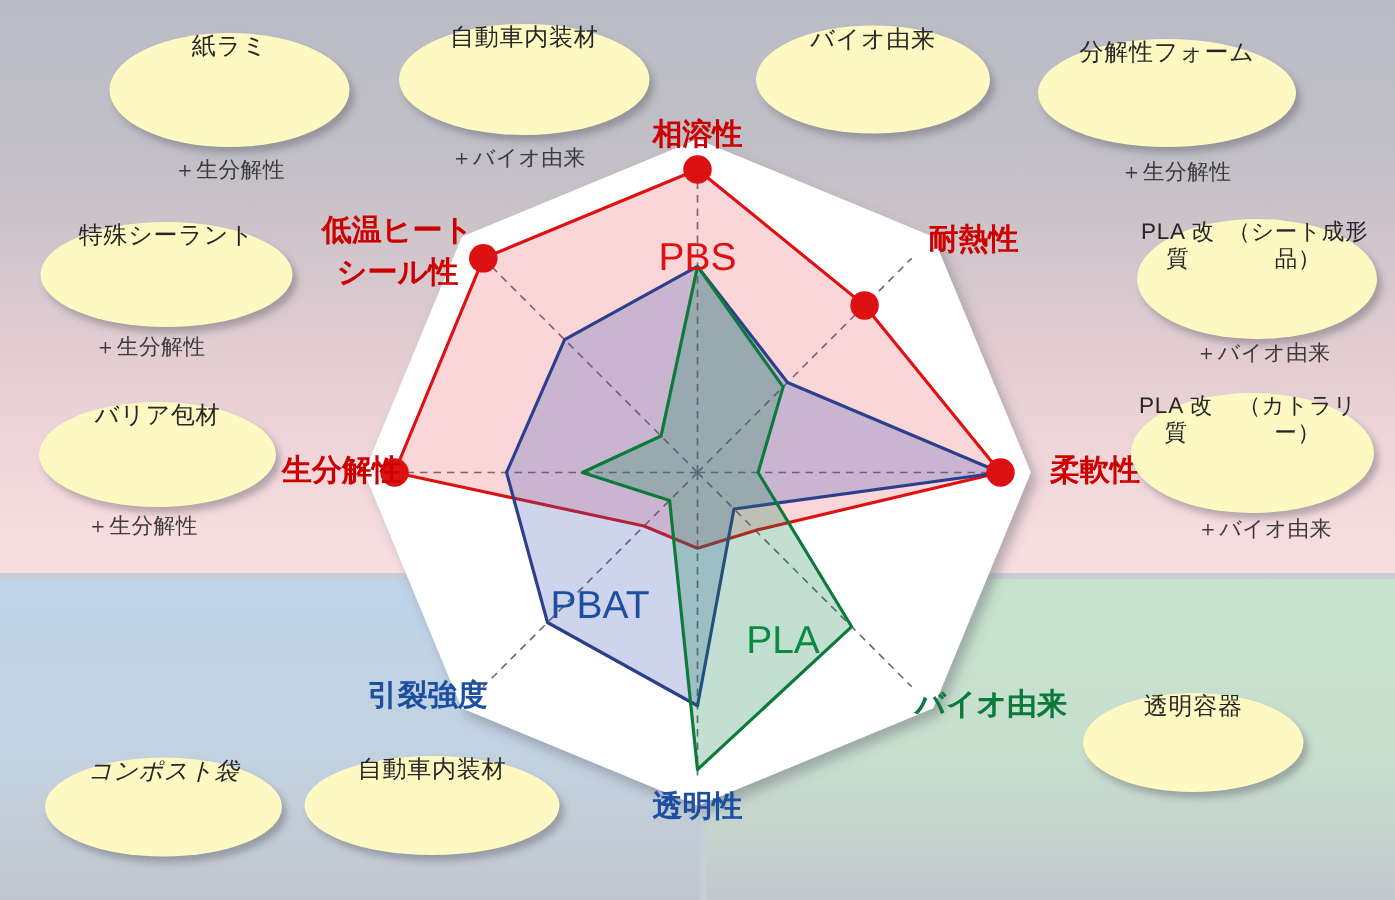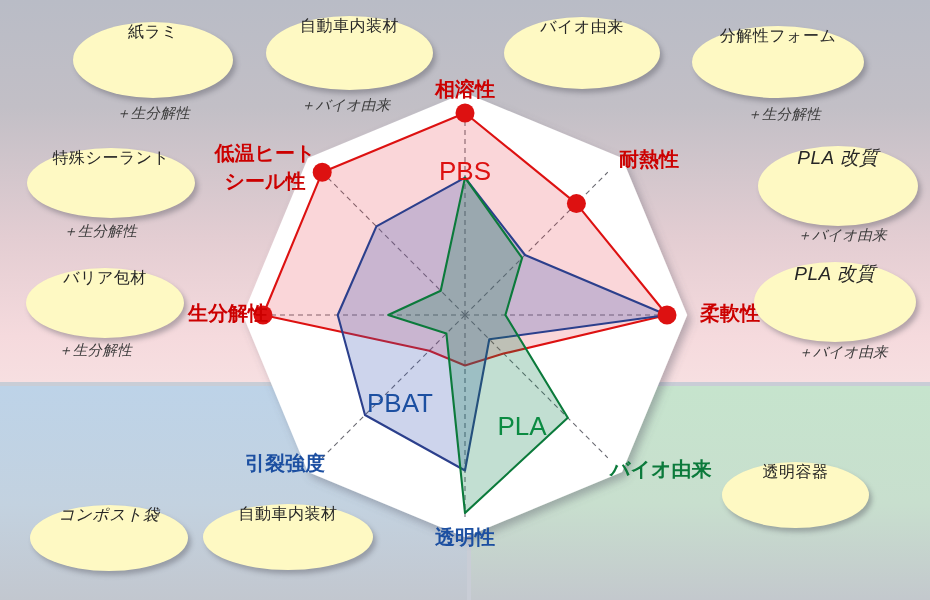--- a/index.html
+++ b/index.html
@@ -33,29 +33,28 @@
     background:#fef9c3;
     border-radius:50%;
     box-shadow:3px 4px 5px rgba(80,80,90,.38);
     display:flex;align-items:flex-start;justify-content:center;
     text-align:center;
     color:#262626;
     font-size:16px;
     line-height:1.22;
     letter-spacing:.5px;
   }
-  .oval.small{font-size:19px;font-style:italic;}
+  .oval.small{font-size:15px;}
   .sub{
     position:absolute;
     color:#3a3a3a;
     font-size:14.5px;
     text-align:center;
     white-space:nowrap;
     letter-spacing:.3px;
-    font-style:italic;
   }
 </style>
 </head>
 <body>
 
 <div id="stage">
 
   <div class="bg-top"></div>
   <div class="bg-bl"></div>
   <div class="bg-br"></div>
@@ -125,29 +124,31 @@
         <span>分解性フォーム</span>
       </div>
       <div class="sub" style="left: 698px; top: 105px; width: 172px;">＋生分解性</div>
       <div class="oval" style="left: 27px; top: 148px; width: 168px; height: 70px;">
         <span>特殊シーラント</span>
       </div>
       <div class="sub" style="left: 16px; top: 222px; width: 168px;">＋生分解性</div>
       <div class="oval small" style="left: 758px; top: 146px; width: 160px; height: 80px;">
         <span>PLA 改質</span>
         <br>
+        <span>（シート成形品）</span>
       </div>
       <div class="sub" style="left: 762px; top: 226px; width: 160px;">＋バイオ由来</div>
       <div class="oval" style="left: 26px; top: 268px; width: 158px; height: 70px;">
         <span>バリア包材</span>
       </div>
       <div class="sub" style="left: 16px; top: 341px; width: 158px;">＋生分解性</div>
       <div class="oval small" style="left: 754px; top: 262px; width: 162px; height: 80px;">
         <span>PLA 改質</span>
         <br>
+        <span>（カトラリー）</span>
       </div>
       <div class="sub" style="left: 762px; top: 343px; width: 162px;">＋バイオ由来</div>
       <div class="oval" style="left: 30px; top: 505px; width: 158px; height: 66px; font-style: italic;">
         <span>コンポスト袋</span>
       </div>
       <div class="oval" style="left: 203px; top: 504px; width: 170px; height: 66px;">
         <span>自動車内装材</span>
       </div>
       <div class="oval" style="left: 722px; top: 462px; width: 147px; height: 66px;">
         <span>透明容器</span>

